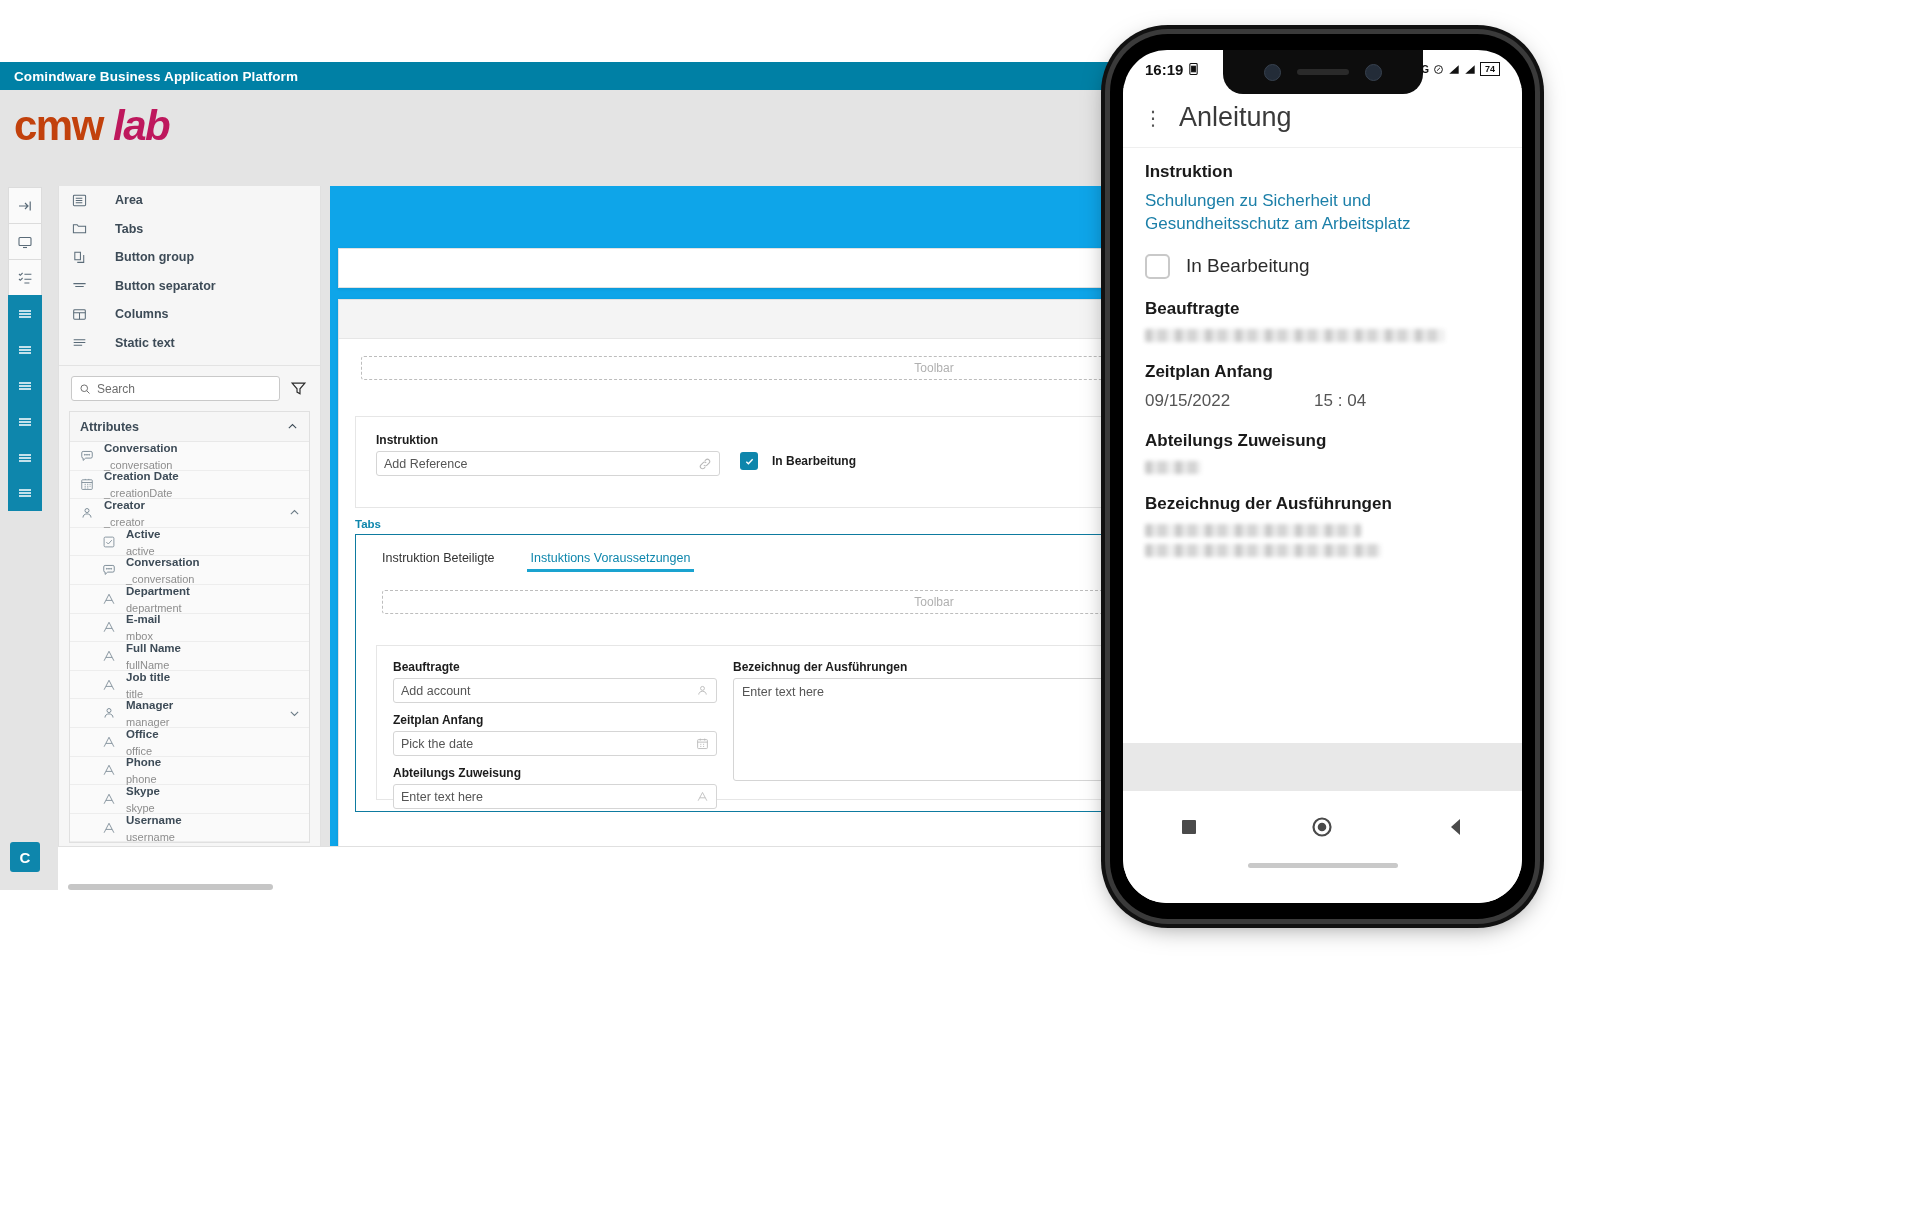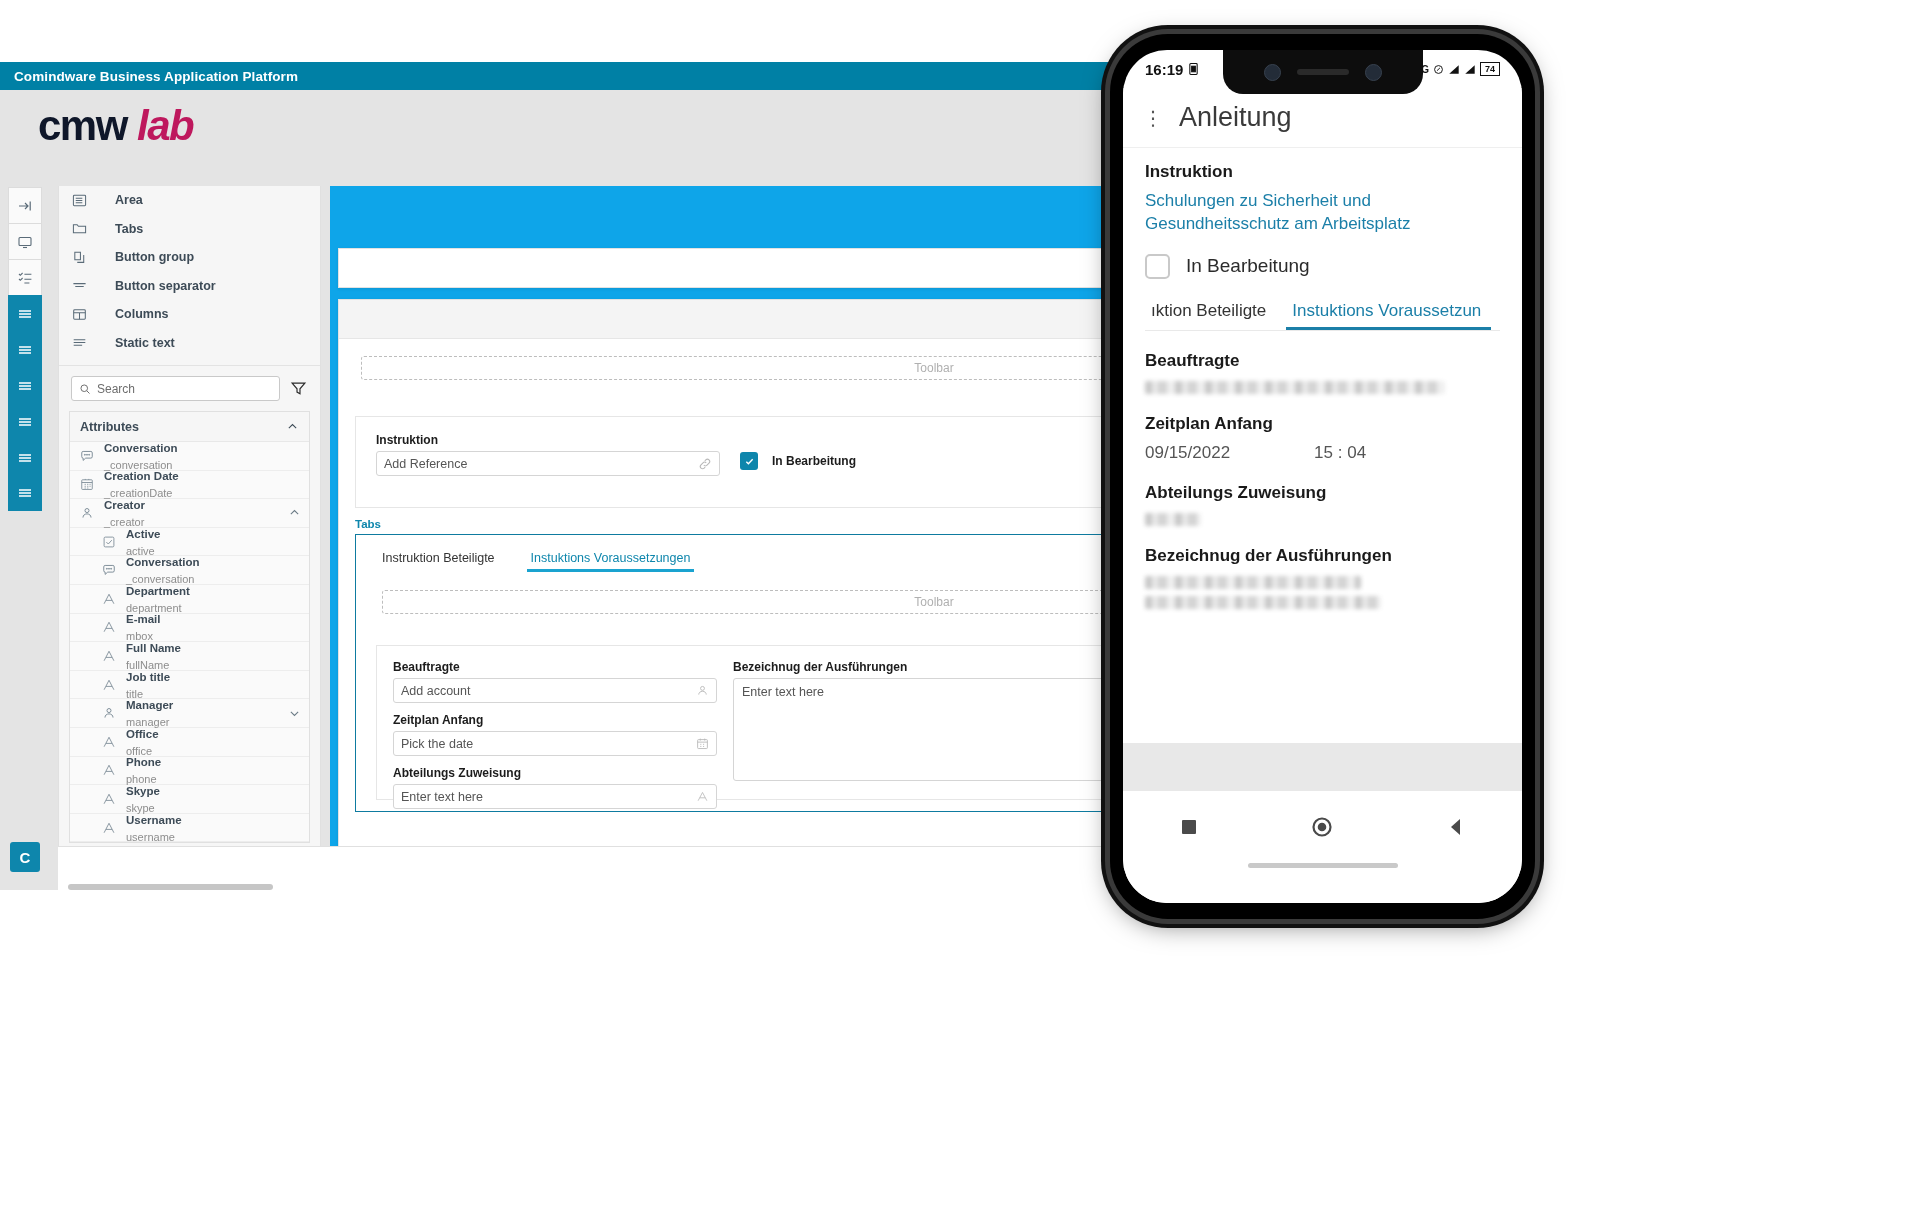--- a/index.html
+++ b/index.html
@@ -22,21 +22,21 @@
   .avatar-tk {
     position: absolute; right: 12px; top: 28px; width: 30px; height: 30px;
     background: #6b7b86; color: #fff; border-radius: 2px;
     font-size: 12px; display: flex; align-items: center; justify-content: center;
     font-weight: 600;
   }
   .logo-row {
     position: absolute; left: 14px; top: 40px;
     font-size: 42px; font-weight: 700; letter-spacing: -1.5px;
   }
-  .logo-cmw { color: #0f172a; margin-left: 24px; }
+  .logo-cmw { color: #c2410c; }
   .logo-lab { color: #be185d; font-style: italic; }
 
   
   .rail {
     position: absolute; left: 8px; top: 125px; width: 34px;
   }
   .rail-btn {
     width: 34px; height: 36px; background: #fafafa; border: 1px solid #dcdcdc;
     border-bottom: none; display: flex; align-items: center; justify-content: center;
     color: #5a6b78;
@@ -683,28 +683,20 @@
 
       <div class="pcontent">
         <div class="p-h">Instruktion</div>
         <div class="p-link">Schulungen zu Sicherheit und Gesundheitsschutz am Arbeitsplatz</div>
 
         <div class="p-chkrow">
           <span class="p-chk"></span>
           <span class="p-chklabel">In Bearbeitung</span>
         </div>
 
-        <div class="p-tabs">
-          <div class="p-tab">
-            <span>ıktion Beteiligte</span>
-          </div>
-          <div class="p-tab active">
-            <span>Instuktions Voraussetzun</span>
-          </div>
-        </div>
 
         <div class="p-field">
           <div class="p-flabel">Beauftragte</div>
           <div class="blur" style="width:300px;"></div>
         </div>
 
         <div class="p-field">
           <div class="p-flabel">Zeitplan Anfang</div>
           <div style="display:flex; gap:84px;">
             <span class="p-fval">09/15/2022</span>

